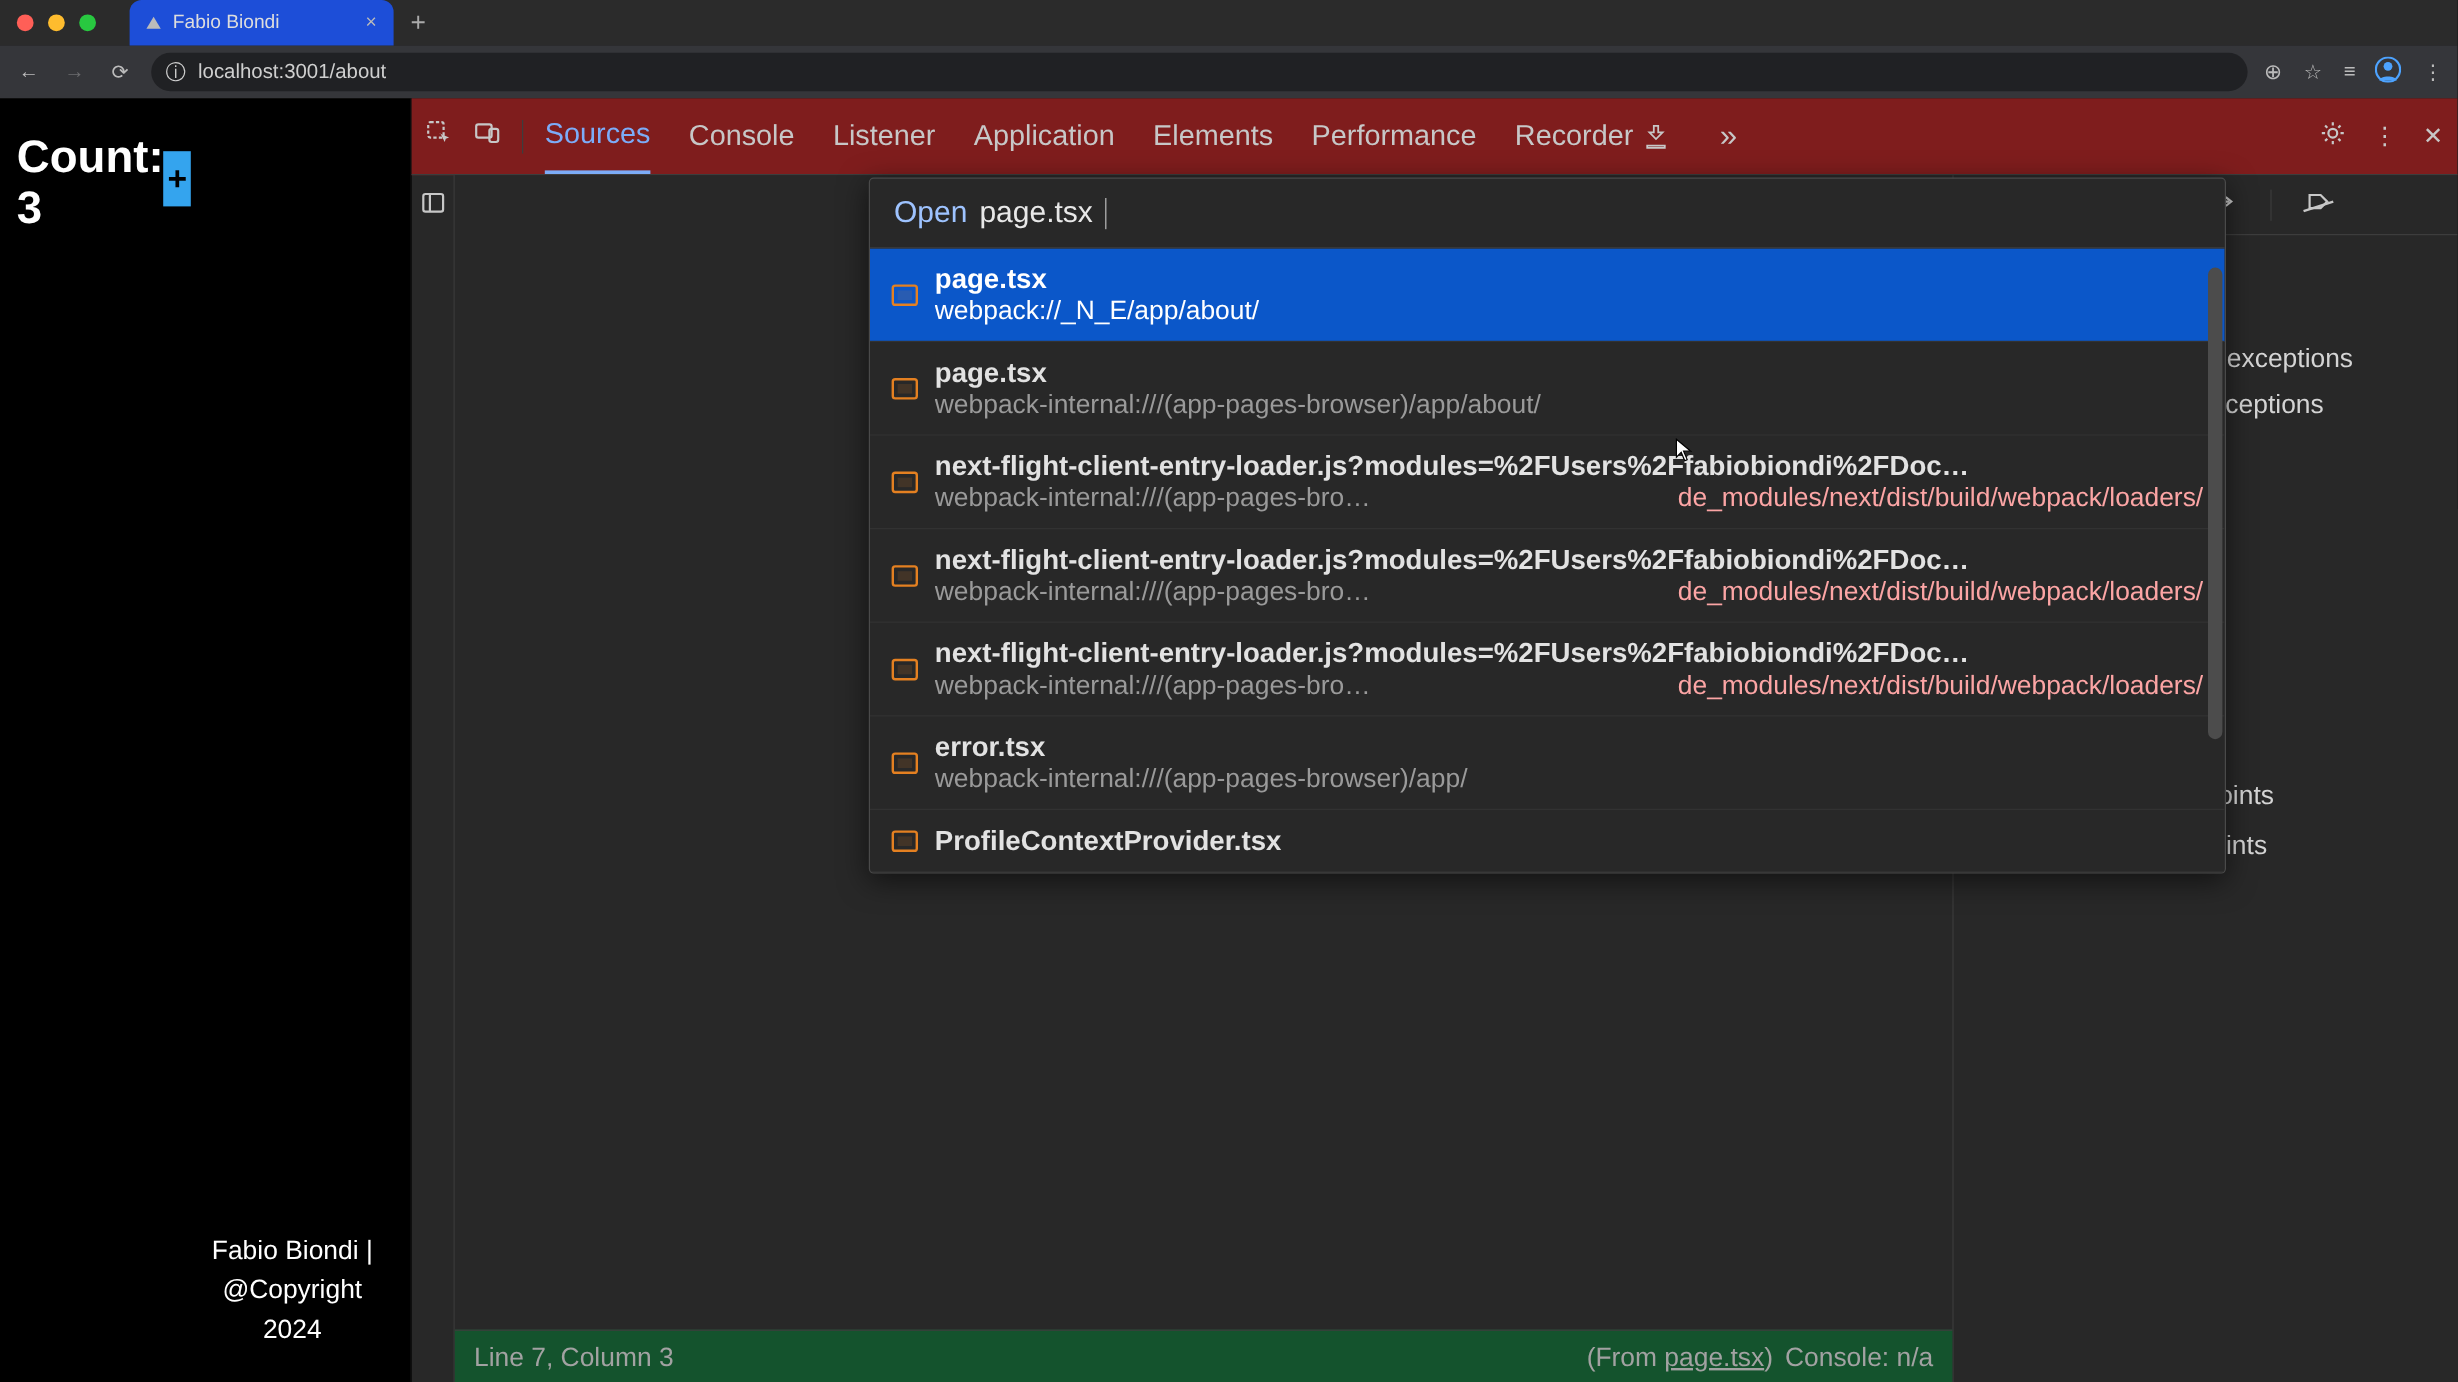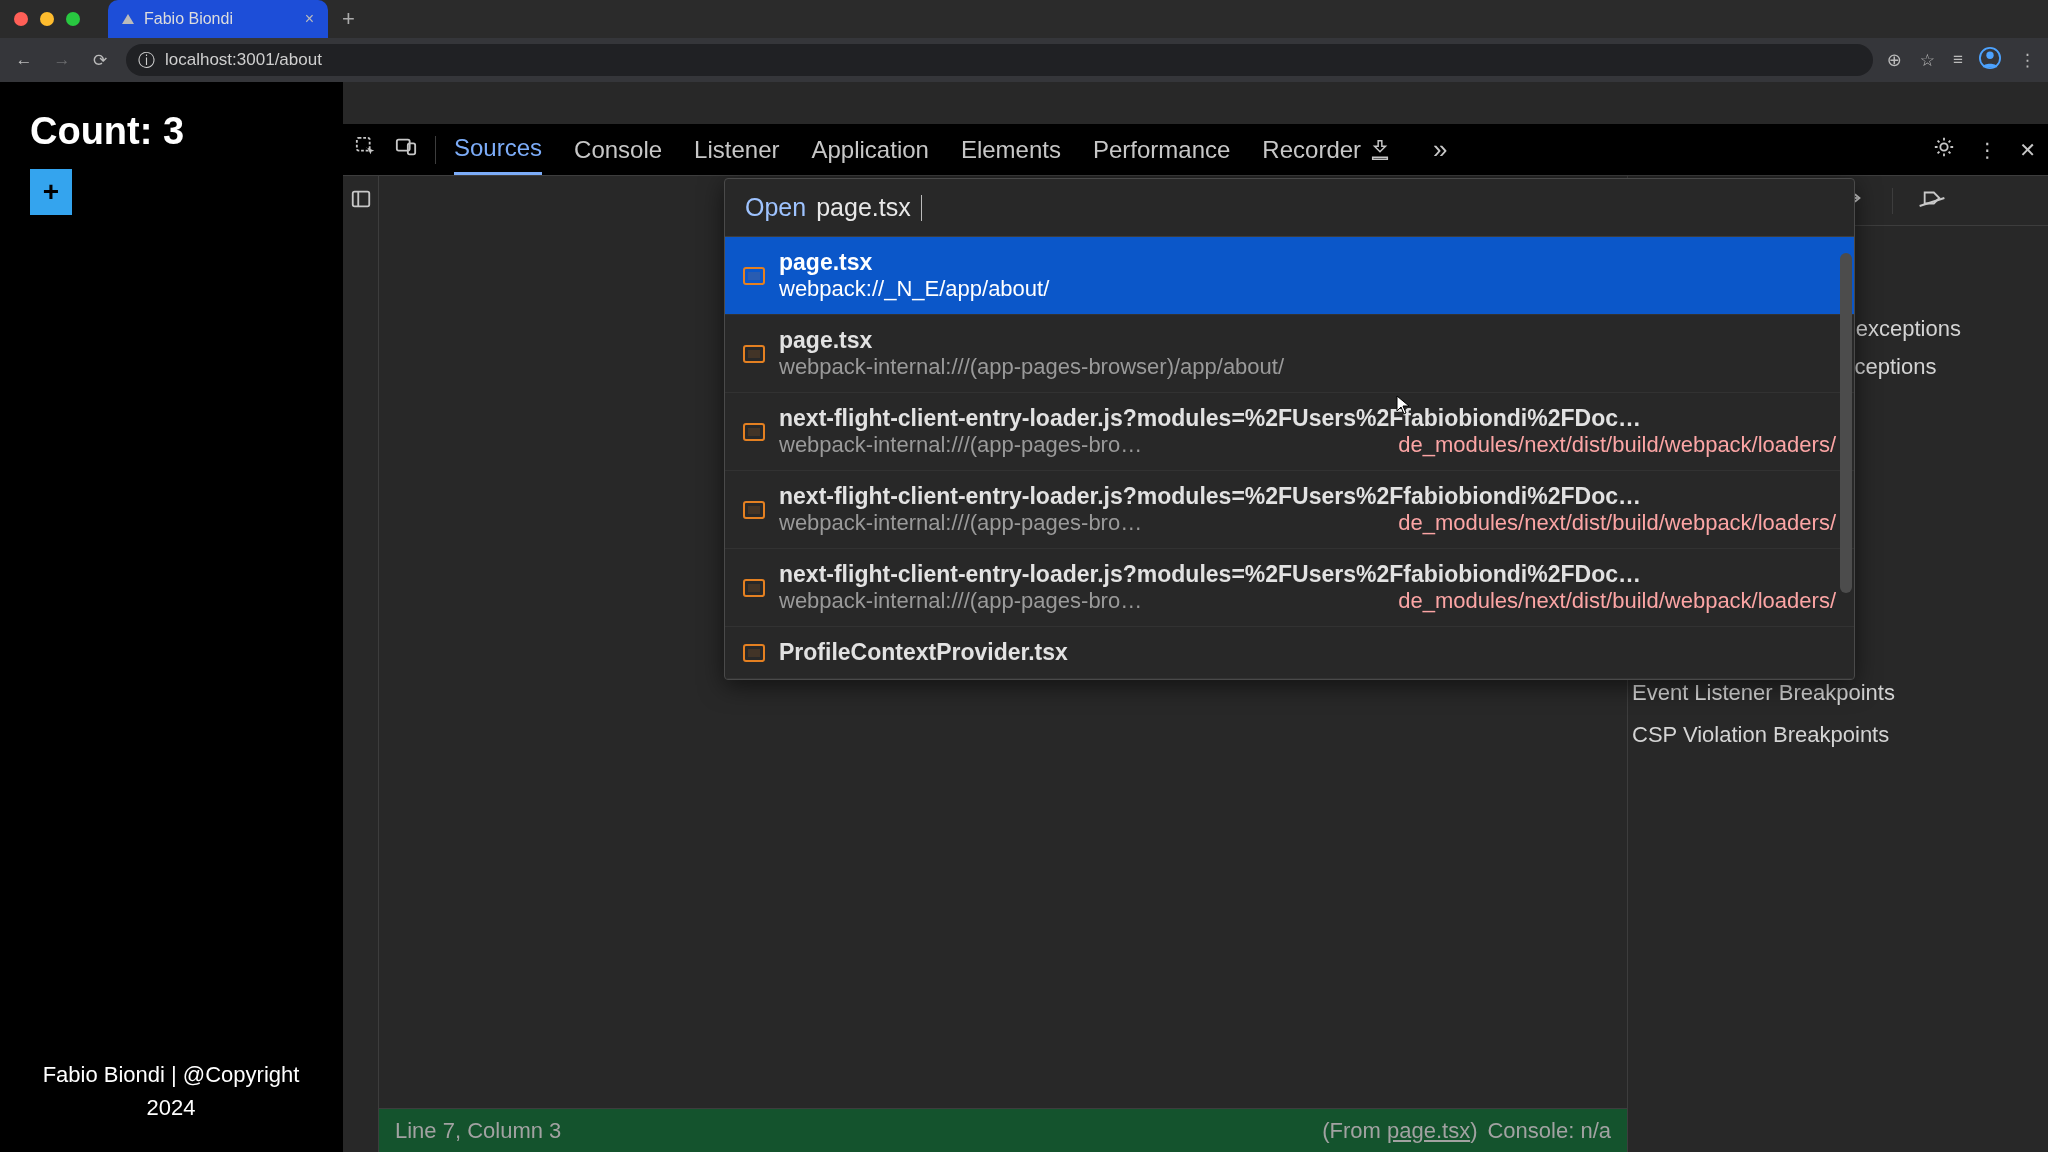--- a/index.html
+++ b/index.html
@@ -20,28 +20,28 @@
   .new-tab-plus { color: #aaa; font-size: 22px; margin-left: 14px; }
 
   
   .addr-bar { height: 44px; background: #35363a; display: flex; align-items: center; padding: 0 12px; gap: 14px; font-size: 17px; color: #bbb; }
   .nav-btn { width: 24px; text-align: center; }
   .addr-box { flex: 1; background: #202124; border-radius: 22px; height: 32px; display: flex; align-items: center; padding: 0 12px; gap: 10px; color: #cfcfcf; }
   .addr-right { display: flex; gap: 18px; align-items: center; }
 
   
   .split { display: flex; height: calc(1152px - 38px - 44px); }
-  .page { width: 342px; background: #000; color: #fff; padding: 28px 30px; display: flex; flex-direction: column; }
+  .page { width: 342px; background: #000; color: #fff; padding: 28px 14px; display: flex; }
   .count-line { font-size: 38px; font-weight: 700; }
   .plus-btn { margin-top: 16px; width: 42px; height: 46px; background: #34a4ee; color: #000; font-size: 28px; font-weight: 600; display: flex; align-items: center; justify-content: center; }
   .page-footer { margin-top: auto; font-size: 22px; text-align: center; line-height: 1.5; }
 
   
   .devtools { flex: 1; display: flex; flex-direction: column; background: #282828; border-left: 1px solid #000; }
-  .dt-toolbar { height: 52px; background: #000000; border-bottom: 1px solid #3d3d3d; display: flex; align-items: center; padding: 0 12px; gap: 18px; margin-top: 42px; }
+  .dt-toolbar { height: 64px; background: #7f1d1d; border-bottom: 1px solid #3d3d3d; display: flex; align-items: center; padding: 0 12px; gap: 18px; }
   .dt-toolbar .tool-icon { color: #c7c7c7; font-size: 20px; }
   .dt-tabs { display: flex; gap: 32px; align-items: center; height: 100%; }
   .dt-tab { color: #c7c7c7; font-size: 24px; height: 100%; display: flex; align-items: center; }
   .dt-tab.active { color: #7cacf8; border-bottom: 3px solid #7cacf8; }
   .dt-toolbar-right { margin-left: auto; display: flex; gap: 22px; align-items: center; }
 
   .dt-body { flex: 1; display: flex; position: relative; min-height: 0; }
 
   
   .dt-left { width: 36px; border-right: 1px solid #3d3d3d; padding-top: 12px; display: flex; align-items: flex-start; justify-content: center; }
@@ -260,20 +260,29 @@
                   <div class="ln1">next-flight-client-entry-loader.js?modules=%2FUsers%2Ffabiobiondi%2FDoc…</div>
                   <div class="subrow">
                     <div class="ln2">webpack-internal:///(app-pages-bro…</div>
                     <div class="ln2b">de_modules/next/dist/build/webpack/loaders/</div>
                   </div>
                 </div>
               </div>
               <div class="palette-item">
                 <span class="file-ic"></span>
                 <div class="txt">
+                  <div class="ln1">error.tsx</div>
+                  <div class="subrow">
+                    <div class="ln2">webpack-internal:///(app-pages-browser)/app/</div>
+                  </div>
+                </div>
+              </div>
+              <div class="palette-item">
+                <span class="file-ic"></span>
+                <div class="txt">
                   <div class="ln1">ProfileContextProvider.tsx</div>
                 </div>
               </div>
             </div>
           <div class="palette-scroll-ind"></div>
           <div class="mouse-cursor">
             <svg width="14" height="20" viewBox="0 0 14 20">
                 <path d="M1 1l0 15 4-4 3 7 2-1-3-7 6 0z"></path>
               </svg>
           </div>

